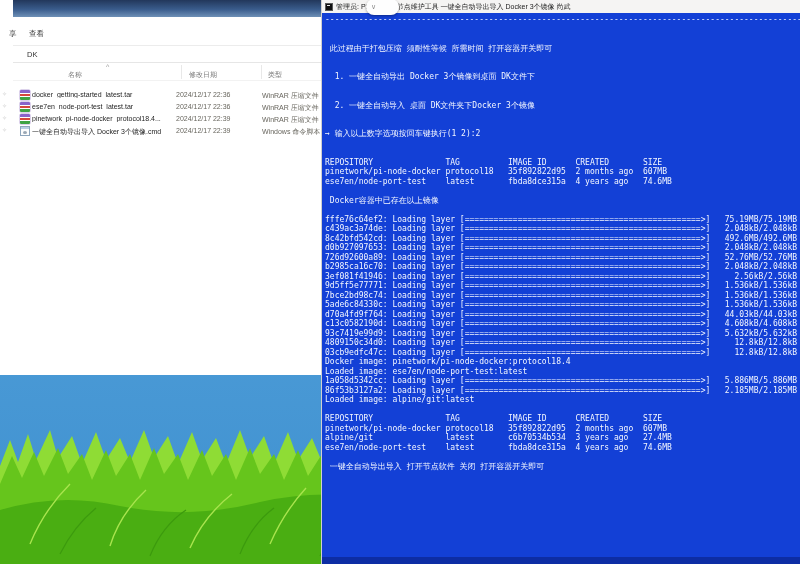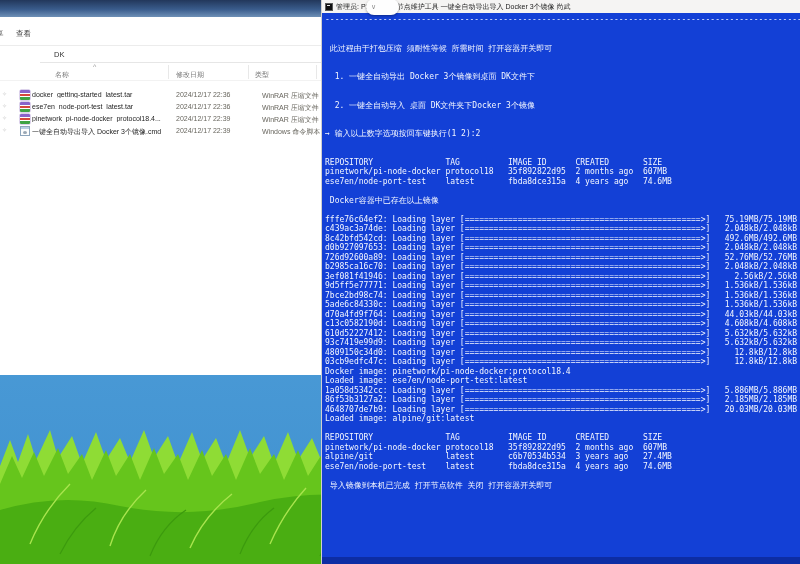--- a/index.html
+++ b/index.html
@@ -4,26 +4,26 @@
 <style>
   * { margin:0; padding:0; box-sizing:border-box; }
   html,body { width:800px; height:564px; overflow:hidden; }
   body { position:relative; background:#4a9ad6; font-family:"Liberation Sans",sans-serif; }
 
   
   #desktop { position:absolute; inset:0; background:linear-gradient(180deg,#5fb0e4 0%,#4a9ad6 60%,#3f90cf 100%); }
   #grass { position:absolute; left:0; bottom:0; width:800px; height:150px; }
 
   
-  #explorer { position:absolute; left:0; top:0; width:322px; height:375px; background:#fff; }
+  #explorer { position:absolute; left:0; top:0; width:322px; height:375px; background:#fff;padding-left:13px; }
   .ex-titlebar { height:17px; background:linear-gradient(180deg,#22375b 0%,#3a5c8c 55%,#6e90b6 100%); }
   .ex-menubar { position:relative; height:29px; background:#fff; border-bottom:1px solid #ececec; }
   .menu-frag { position:absolute; left:-4px; top:12px; font-size:7.5px; color:#444; width:9px; overflow:hidden; }
   .menu-view { position:absolute; left:16px; top:12px; font-size:7.5px; color:#333; }
-  .ex-addrbar { position:relative; height:17px; border-bottom:1px solid #e6e6e6;margin-left:40px; }
+  .ex-addrbar { position:relative; height:17px; border-bottom:1px solid #e6e6e6; }
   .addr-text { position:absolute; left:14px; top:4px; font-size:7.5px; color:#333; }
   .ex-headers { position:relative; height:18px; font-size:7px; color:#7a7a7a; border-bottom:1px solid #f2f2f2; }
   .hdr-name { position:absolute; left:55px; top:7px; }
   .hdr-sort { position:absolute; left:93px; top:0px; color:#9a9a9a; font-size:7px; }
   .hdr-date { position:absolute; left:176px; top:7px; }
   .hdr-type { position:absolute; left:255px; top:7px; }
   .hdr-sep  { position:absolute; top:2px; width:1px; height:14px; background:#e8e8e8; }
   #file-list { position:absolute; left:0; top:89px; width:322px; }
   .frow { position:relative; height:12px; width:322px; }
   .fmark { position:absolute; left:2px; top:3px; width:5px; height:5px; color:#c3c3c3; font-size:6px; line-height:5px; }
@@ -150,33 +150,31 @@
       <div class="ln">8c42bfd542cd: Loading layer [=================================================&gt;]   492.6MB/492.6MB</div>
       <div class="ln">d0b927097653: Loading layer [=================================================&gt;]   2.048kB/2.048kB</div>
       <div class="ln">726d92600a89: Loading layer [=================================================&gt;]   52.76MB/52.76MB</div>
       <div class="ln">b2985ca16c70: Loading layer [=================================================&gt;]   2.048kB/2.048kB</div>
       <div class="ln">3ef081f41946: Loading layer [=================================================&gt;]     2.56kB/2.56kB</div>
       <div class="ln">9d5ff5e77771: Loading layer [=================================================&gt;]   1.536kB/1.536kB</div>
       <div class="ln">7bce2bd98c74: Loading layer [=================================================&gt;]   1.536kB/1.536kB</div>
       <div class="ln">5ade6c84330c: Loading layer [=================================================&gt;]   1.536kB/1.536kB</div>
       <div class="ln">d70a4fd9f764: Loading layer [=================================================&gt;]   44.03kB/44.03kB</div>
       <div class="ln">c13c0582190d: Loading layer [=================================================&gt;]   4.608kB/4.608kB</div>
-      <div class="ln">610d52227412: Loading layer [=================================================&gt;]   5.632kB/5.632kB</div>
       <div class="ln">93c7419e99d9: Loading layer [=================================================&gt;]   5.632kB/5.632kB</div>
       <div class="ln">4809150c34d0: Loading layer [=================================================&gt;]     12.8kB/12.8kB</div>
       <div class="ln">03cb9edfc47c: Loading layer [=================================================&gt;]     12.8kB/12.8kB</div>
       <div class="ln">Docker image: pinetwork/pi-node-docker:protocol18.4</div>
       <div class="ln">Loaded image: ese7en/node-port-test:latest</div>
       <div class="ln">1a058d5342cc: Loading layer [=================================================&gt;]   5.886MB/5.886MB</div>
       <div class="ln">86f53b3127a2: Loading layer [=================================================&gt;]   2.185MB/2.185MB</div>
-      <div class="ln">4648707de7b9: Loading layer [=================================================&gt;]   20.03MB/20.03MB</div>
       <div class="ln">Loaded image: alpine/git:latest</div>
       <div class="ln">&nbsp;</div>
       <div class="ln">REPOSITORY               TAG          IMAGE ID      CREATED       SIZE</div>
       <div class="ln">pinetwork/pi-node-docker protocol18   35f892822d95  2 months ago  607MB</div>
       <div class="ln">alpine/git               latest       c6b70534b534  3 years ago   27.4MB</div>
       <div class="ln">ese7en/node-port-test    latest       fbda8dce315a  4 years ago   74.6MB</div>
       <div class="ln">&nbsp;</div>
-      <div class="ln"> 导入镜像到本机已完成 打开节点软件 关闭 打开容器开关即可</div>
+      <div class="ln"> 一键全自动导出导入 打开节点软件 关闭 打开容器开关即可</div>
       <div class="ln">&nbsp;</div>
     </div>
   <div class="cmd-bottom"></div>
 </div>
 
 </body></html>

